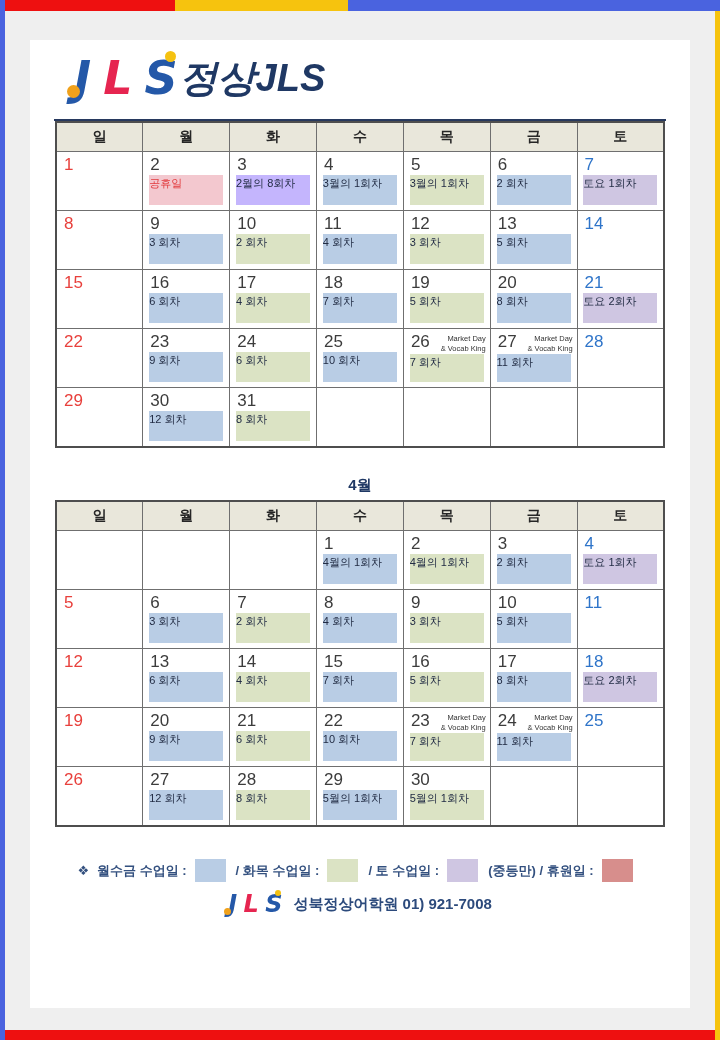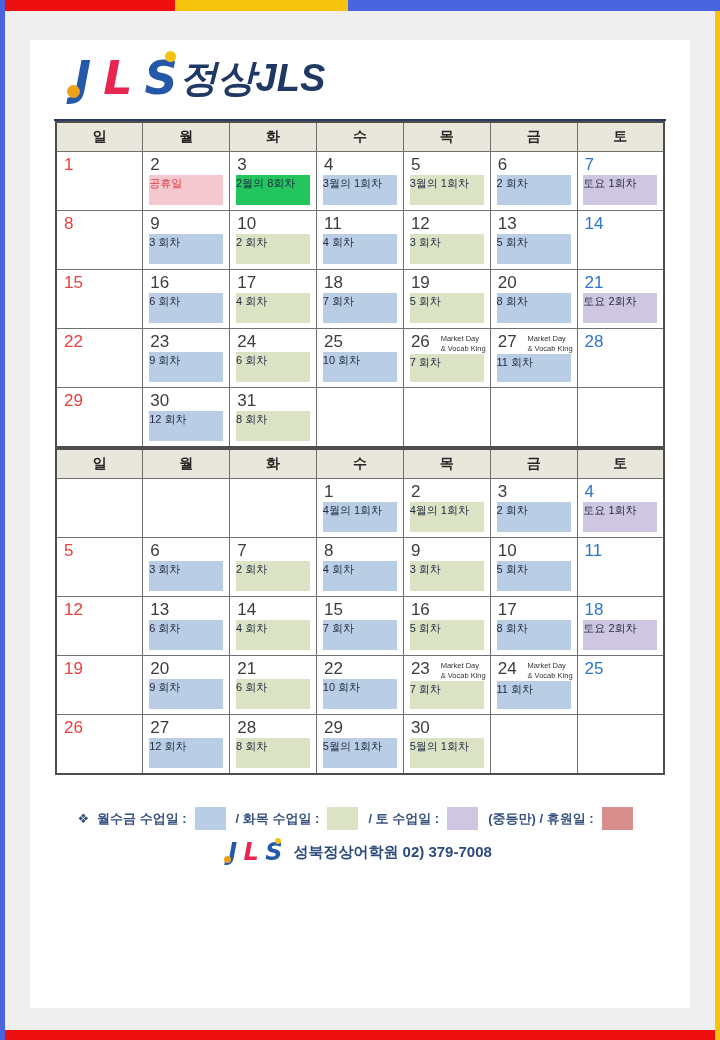--- a/index.html
+++ b/index.html
@@ -38,21 +38,21 @@
   .month-section.april .month-label{margin-top:28px;}
   table.cal{width:610px;margin:0 auto;border-collapse:collapse;table-layout:fixed;border:2px solid #4E4E4E;}
   table.cal th{background:#E9E7DB;height:26px;font-size:14px;font-weight:600;color:#262626;
                border:1.5px solid #6F6F6F;}
   table.cal td{height:58px;border:1.5px solid #6F6F6F;padding:0;vertical-align:top;background:#fff;}
   th.col-sun{color:#E8403C;} th.col-sat{color:#2E74C9;}
   td.col-sun .daynum{color:#E8403C;} td.col-sat .daynum{color:#2E74C9;}
   .cell{height:58px;box-sizing:border-box;display:flex;flex-direction:column;padding:2px 3px 5px;}
   .cell-top{display:flex;}
   .daynum{font-size:17px;color:#3C3C3C;padding:2px 0 0 4px;line-height:1.1;}
-  .note{font-size:7.5px;line-height:1.3;color:#333;margin-left:auto;text-align:left;
+  .note{font-size:7.5px;line-height:1.3;color:#333;margin-left:auto;text-align:right;
         white-space:pre-line;padding:3px 1px 0 0;}
   .badge{margin-top:auto;align-self:center;width:93%;font-size:11px;line-height:17px;height:32px;
          text-align:left;color:#222C44;box-sizing:border-box;}
   .badge-holiday{color:#E23B3E;}
 
   
   .legend{display:flex;align-items:center;justify-content:center;margin-top:32px;
           font-size:13px;color:#33507F;font-weight:600;}
   .legend .bullet{margin-right:8px;}
   .legend .lab{white-space:nowrap;}
@@ -123,21 +123,21 @@
                     <span class="daynum">2</span>
                   </div>
                   <div class="badge badge-holiday" style="background: rgb(243, 200, 207);">공휴일</div>
                 </div>
               </td>
               <td>
                 <div class="cell">
                   <div class="cell-top">
                     <span class="daynum">3</span>
                   </div>
-                  <div class="badge" style="background: #22c55e;">2월의 8회차</div>
+                  <div class="badge" style="background: #c4b5fd;">2월의 8회차</div>
                 </div>
               </td>
               <td>
                 <div class="cell">
                   <div class="cell-top">
                     <span class="daynum">4</span>
                   </div>
                   <div class="badge" style="background: rgb(185, 205, 229);">3월의 1회차</div>
                 </div>
               </td>
@@ -374,20 +374,21 @@
               </td>
               <td class="col-sat">
                 <div class="cell"></div>
               </td>
             </tr>
           </tbody>
         </table>
     </div>
 
     <div class="month-section april">
+      <div class="month-label">4월</div>
       <table class="cal">
           <thead>
             <tr>
               <th class="col-sun">일</th>
               <th>월</th>
               <th>화</th>
               <th>수</th>
               <th>목</th>
               <th>금</th>
               <th class="col-sat">토</th>
@@ -674,17 +675,17 @@
       </div>
 
     <div class="footer">
       <span class="logo-mark">
         <span class="lm-dot-a"></span>
         <span class="lm-j">J</span>
         <span class="lm-l">L</span>
         <span class="lm-s">S</span>
         <span class="lm-dot-b"></span>
       </span>
-      <span class="contact">성북정상어학원 02) 379-7008</span>
+      <span class="contact">성북정상어학원 01) 921-7008</span>
     </div>
 
   </div>
 </div>
 
 </body></html>

